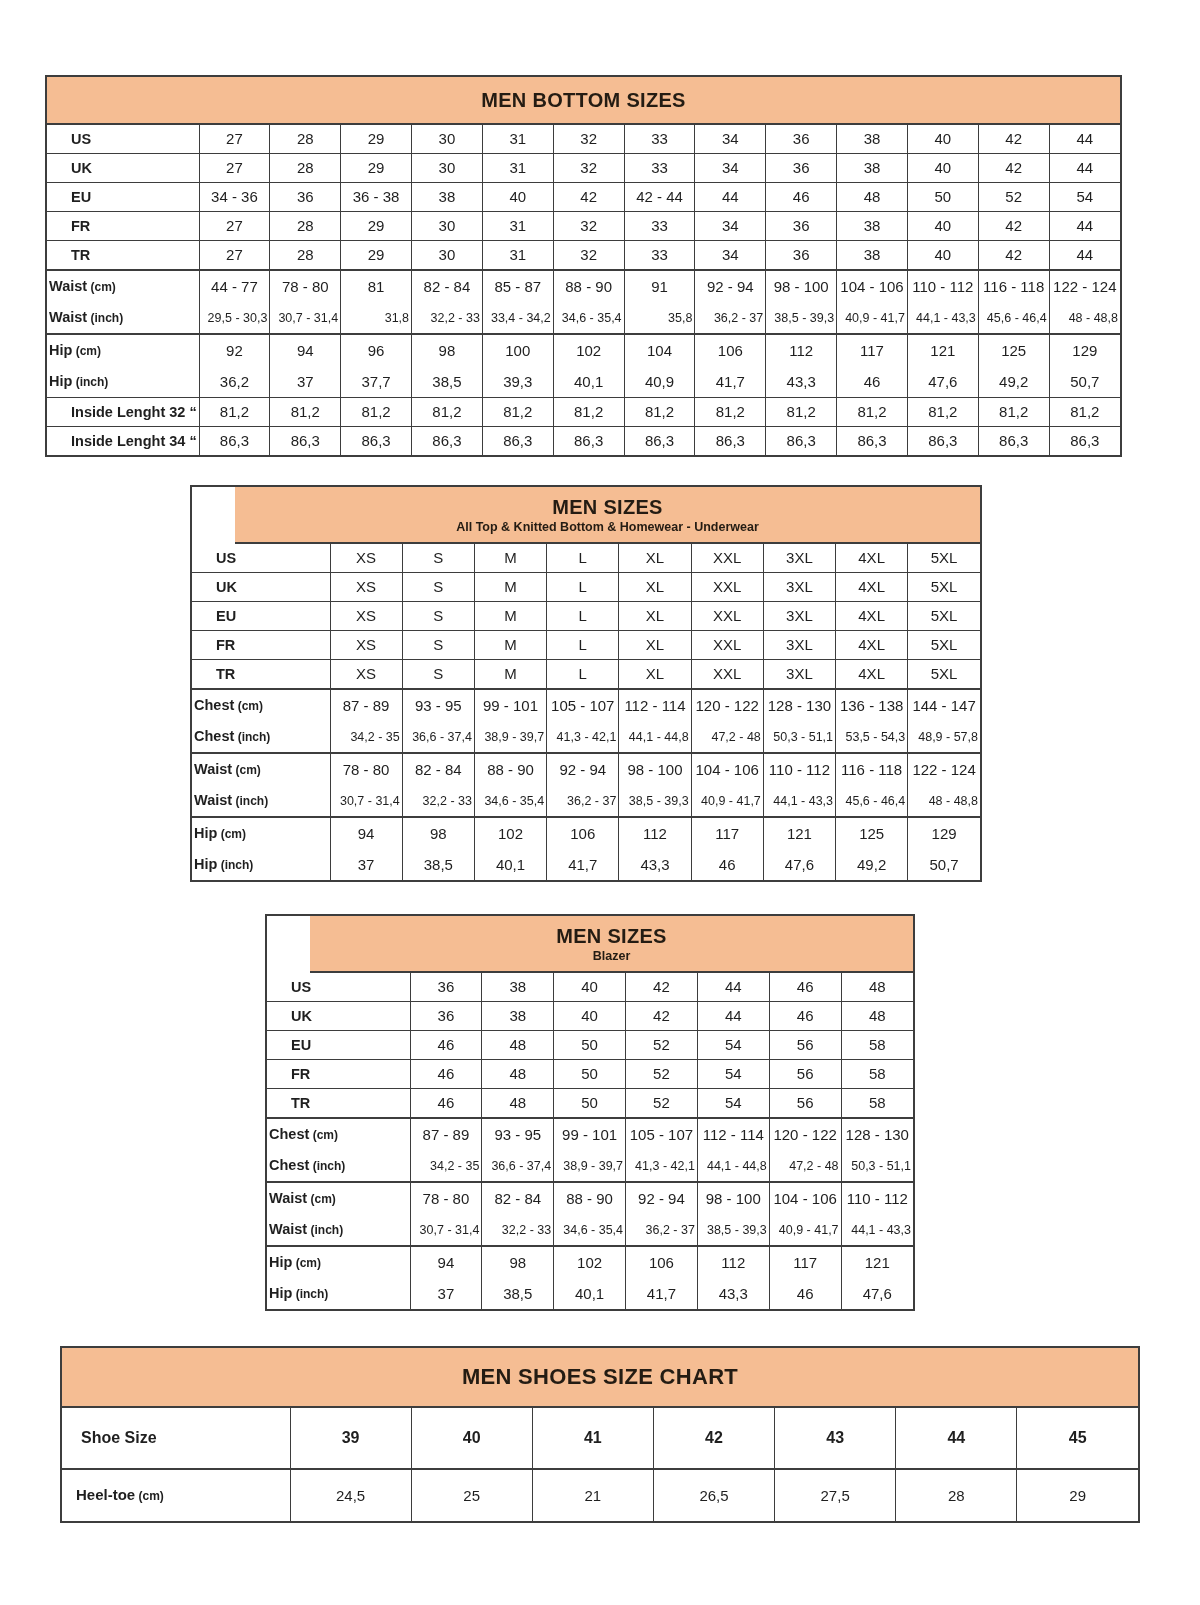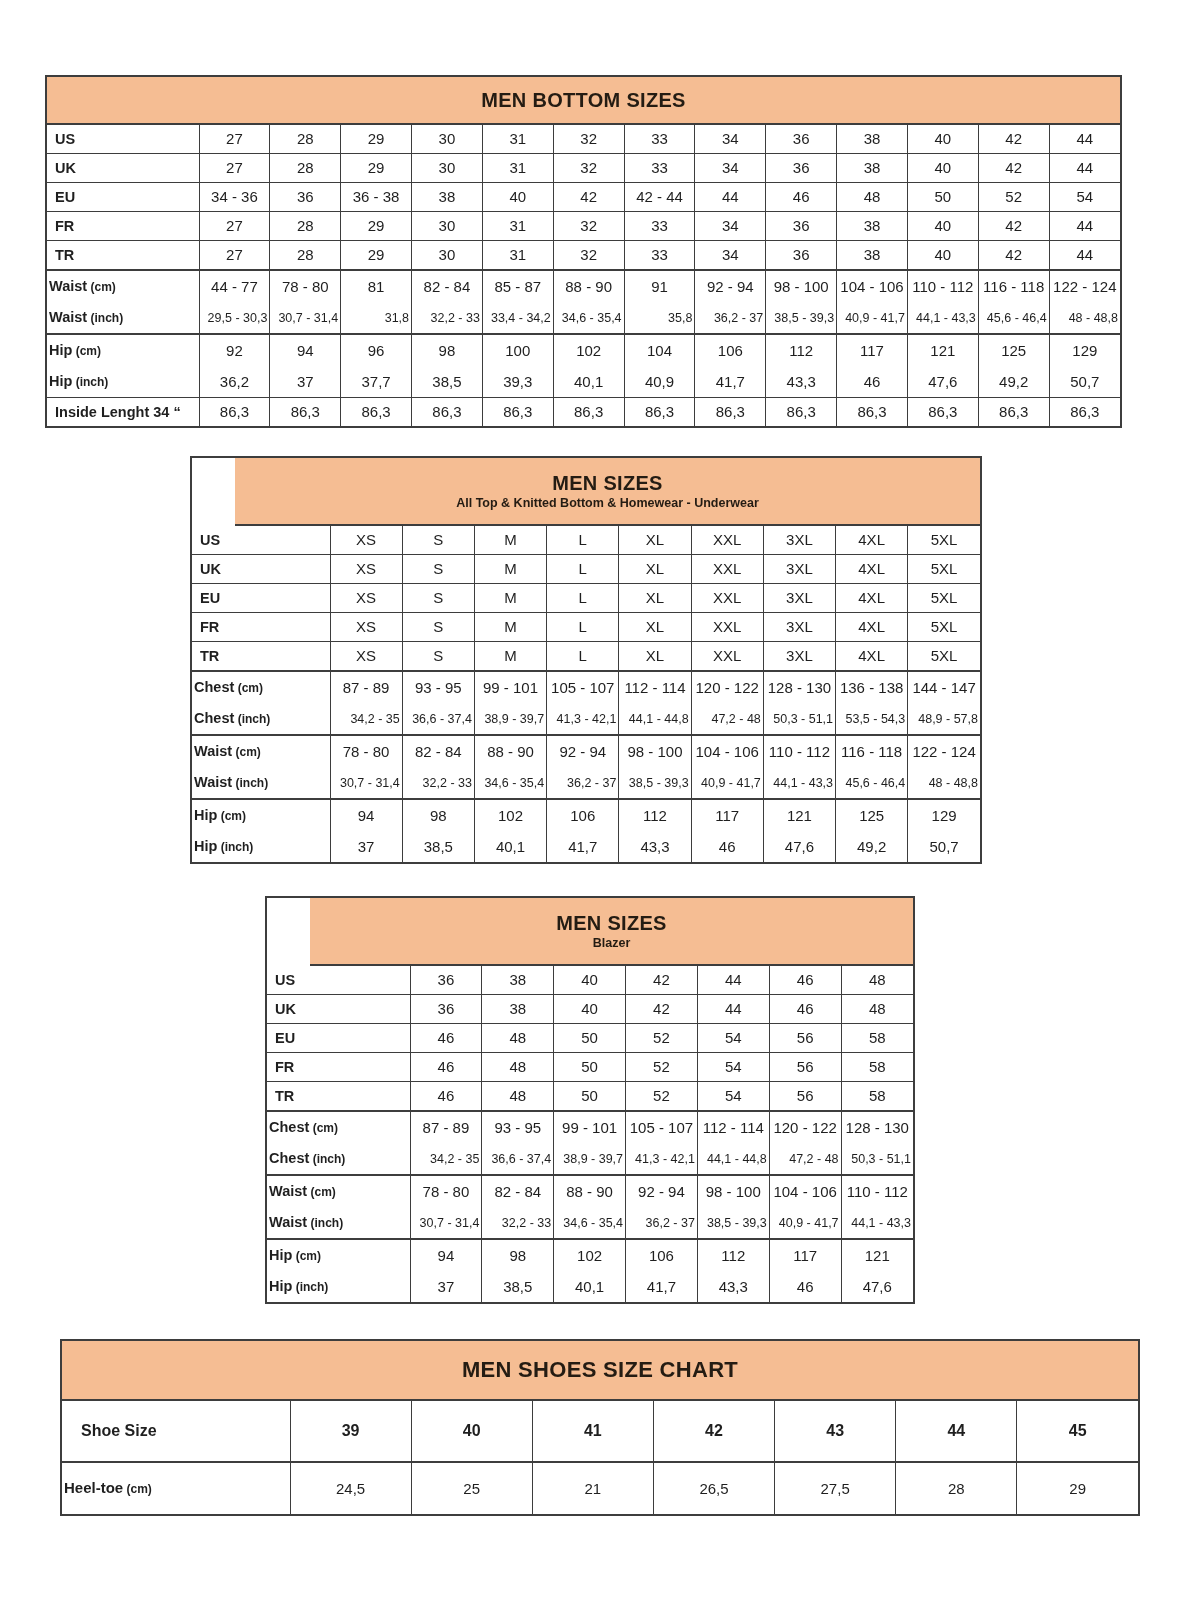--- a/index.html
+++ b/index.html
@@ -21,48 +21,48 @@
   .t3{width:650px;margin:32px 0 0 265px;}
   .t4{width:1080px;margin:35px 0 73px 60px;}
 
   .thead{
     background:var(--header-bg);
     border-bottom:2px solid var(--border);
     display:flex;flex-direction:column;justify-content:center;align-items:center;
     text-align:center;
   }
   .t1 .thead{height:48px;}
-  .t2 .thead,.t3 .thead{height:68px;margin-left:43px;}
+  .t2 .thead,.t3 .thead{height:57px;margin-left:43px;}
   .t4 .thead{height:60px;}
   .ttl{font-weight:bold;font-size:20px;letter-spacing:.3px;color:var(--title-text);}
   .t4 .ttl{font-size:22px;}
   .sub{font-weight:bold;font-size:12.5px;color:var(--title-text);margin-top:1px;}
 
   table{border-collapse:collapse;width:100%;table-layout:fixed;}
   td{
     border:0 solid var(--border);
     text-align:center;font-size:15px;line-height:20px;
     padding:4px 2px;overflow:hidden;white-space:nowrap;
   }
   td + td{border-left:1px solid var(--border);}
   tr.bt-thin td{border-top:1px solid var(--border);}
   tr.bt-thick td{border-top:2px solid var(--border);}
   tr.grp td{padding:5px 2px;}
   tr.small td.val{font-size:12.5px;text-align:right;}
-  td.lbl{text-align:left;padding-left:8px;font-weight:bold;font-size:14.5px;}
+  td.lbl{text-align:left;padding-left:24px;font-weight:bold;font-size:14.5px;}
   .paren{font-size:12px;}
   tr.boldvals td.val{font-weight:bold;}
 
   .t1 td.lbl{width:152px;}
   .t2 td.lbl{width:138px;}
   .t3 td.lbl{width:143px;}
   .t4 td.lbl{width:228px;font-size:16px;}
 
   .t4 td{padding:20px 19px;font-size:16px;}
-  .t4 tr.bt-thick td{padding:15px 2px;font-size:15px;}
+  .t4 tr.bt-thick td{padding:15px 14px;font-size:15px;}
 </style>
 </head>
 <body>
 
 <main>
   <section class="tbl t1">
       <div class="thead">
         <div class="ttl">MEN BOTTOM SIZES</div>
       </div>
       <table>
@@ -205,20 +205,36 @@
             <td class="val">40,1</td>
             <td class="val">40,9</td>
             <td class="val">41,7</td>
             <td class="val">43,3</td>
             <td class="val">46</td>
             <td class="val">47,6</td>
             <td class="val">49,2</td>
             <td class="val">50,7</td>
           </tr>
           <tr class="bt-thin">
+            <td class="lbl"><span>Inside Lenght 32 “</span></td>
+            <td class="val">81,2</td>
+            <td class="val">81,2</td>
+            <td class="val">81,2</td>
+            <td class="val">81,2</td>
+            <td class="val">81,2</td>
+            <td class="val">81,2</td>
+            <td class="val">81,2</td>
+            <td class="val">81,2</td>
+            <td class="val">81,2</td>
+            <td class="val">81,2</td>
+            <td class="val">81,2</td>
+            <td class="val">81,2</td>
+            <td class="val">81,2</td>
+          </tr>
+          <tr class="bt-thin">
             <td class="lbl"><span>Inside Lenght 34 “</span></td>
             <td class="val">86,3</td>
             <td class="val">86,3</td>
             <td class="val">86,3</td>
             <td class="val">86,3</td>
             <td class="val">86,3</td>
             <td class="val">86,3</td>
             <td class="val">86,3</td>
             <td class="val">86,3</td>
             <td class="val">86,3</td>

